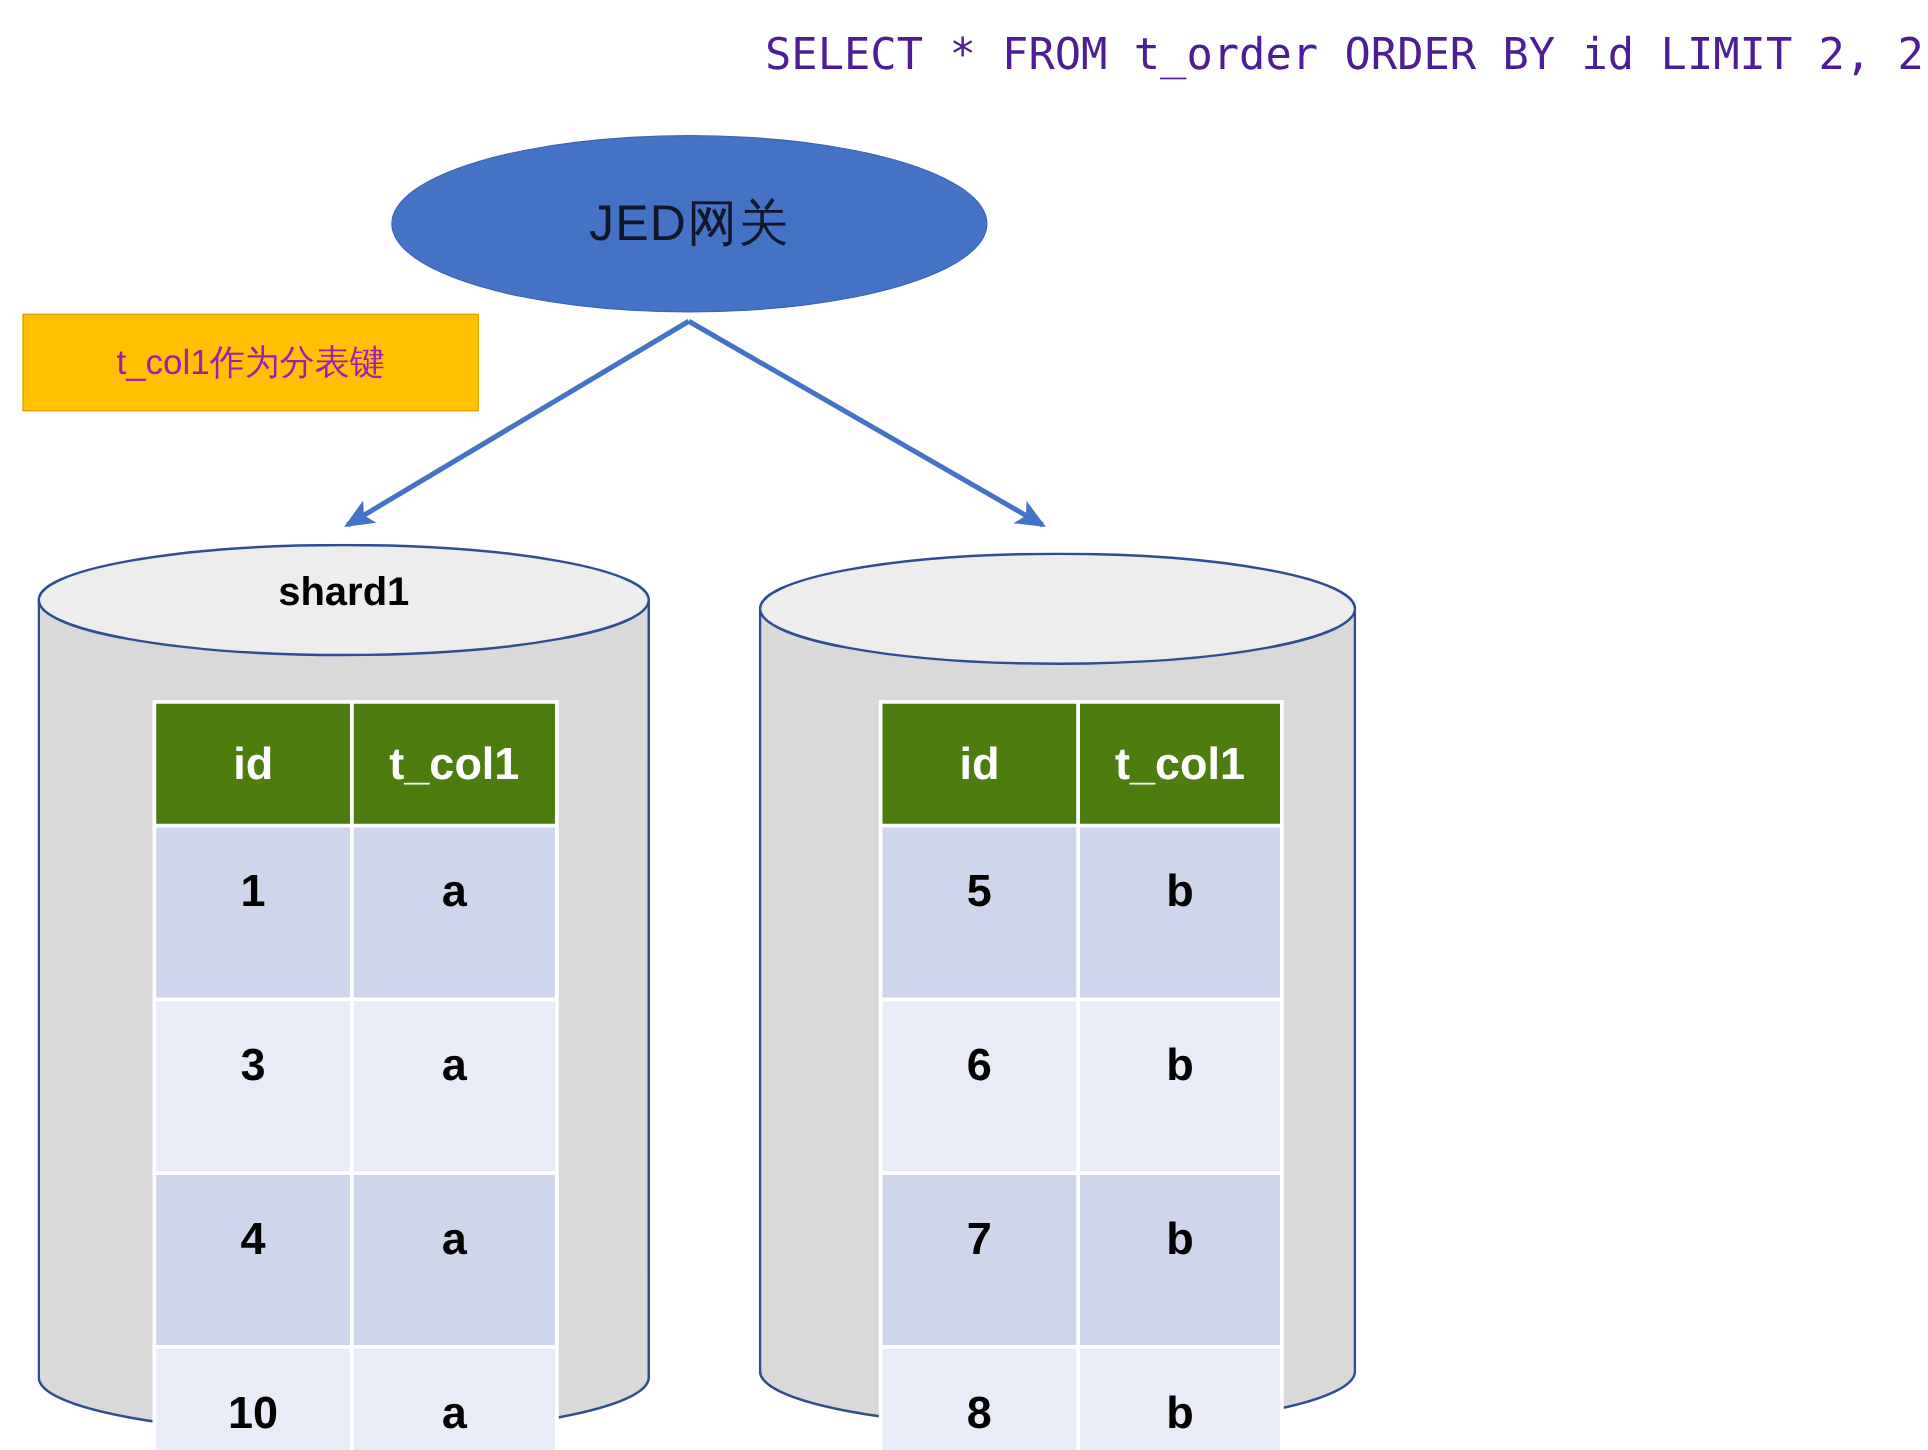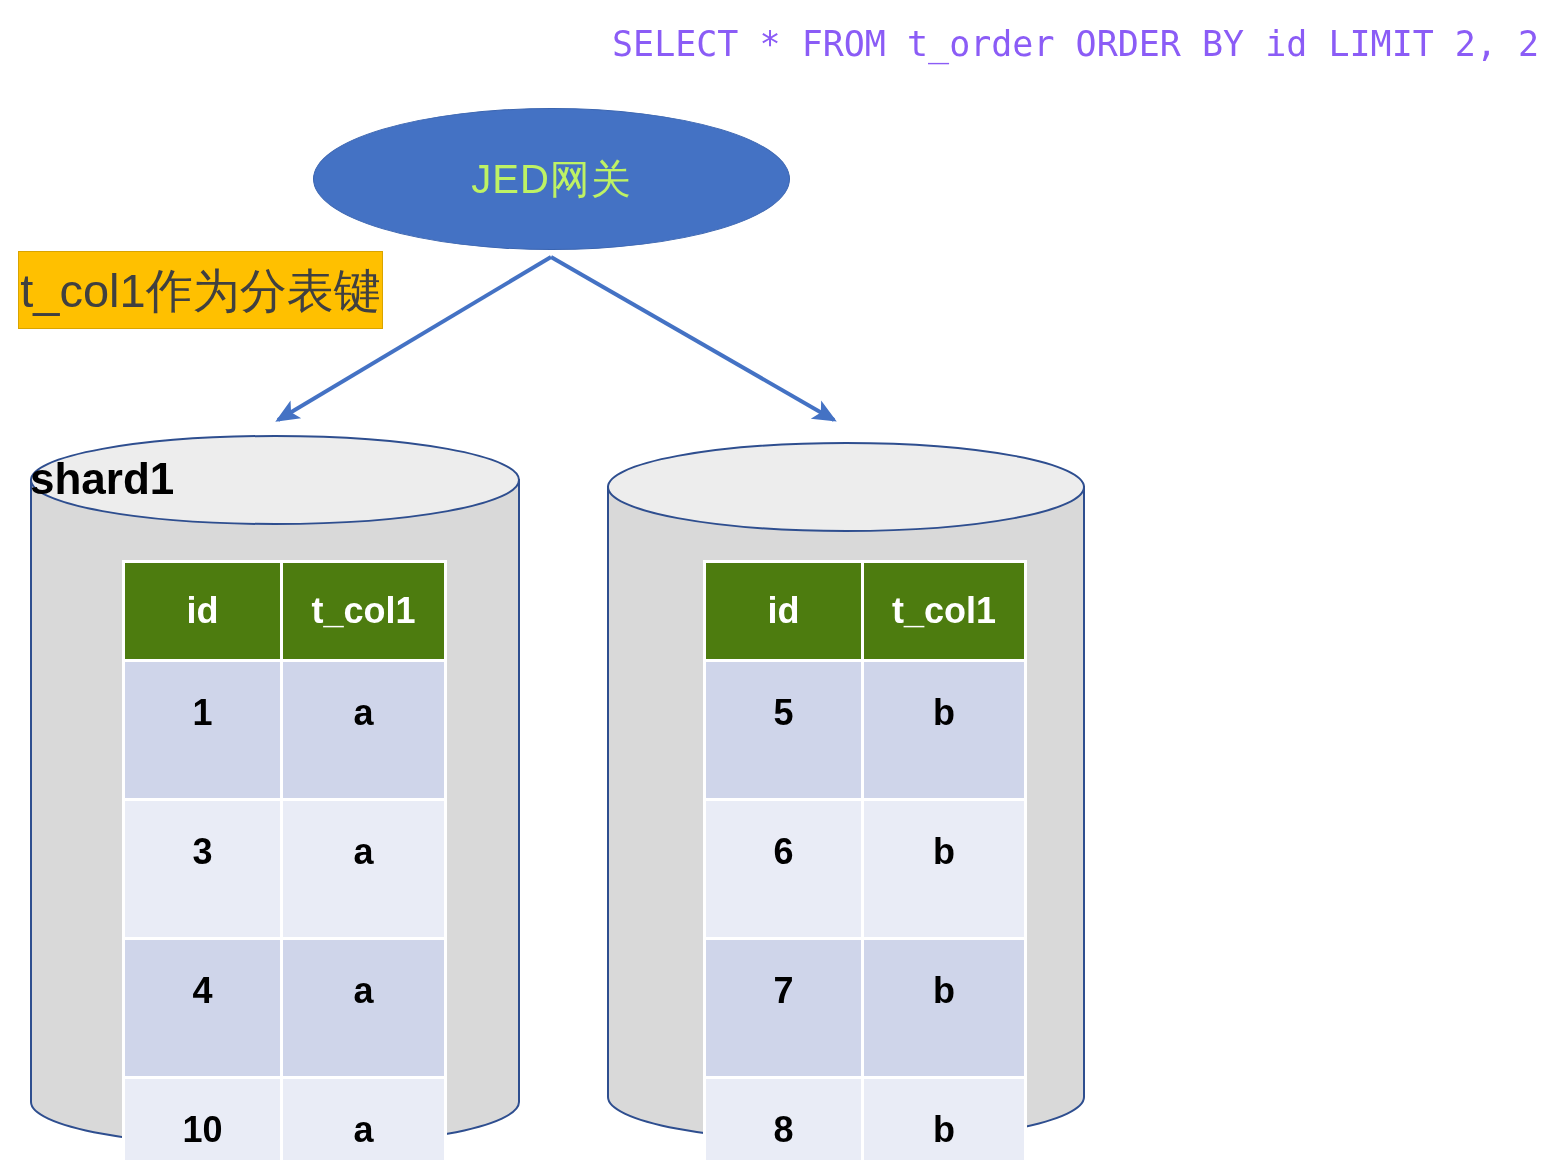--- a/index.html
+++ b/index.html
@@ -19,42 +19,42 @@
   
   .sql-query {
     position: absolute;
     top: 24px;
     left: 612px;
     width: 920px;
     text-align: right;
     font-family: "DejaVu Sans Mono", "Liberation Mono", monospace;
     font-size: 35px;
     font-weight: 400;
-    color: #8b5cf6;
+    color: #4c1d95;
     letter-spacing: 0px;
     white-space: nowrap;
   }
 
   
   .gateway {
     position: absolute;
     left: 313px;
     top: 108px;
     width: 477px;
     height: 142px;
     border-radius: 50%;
     background: #4472C4;
     border: 1px solid #3b65b0;
     box-sizing: border-box;
     display: flex;
     align-items: center;
     justify-content: center;
   }
   .gateway-label {
-    color: #bef264;
+    color: #0f172a;
     font-size: 40px;
     font-weight: 400;
     line-height: 1;
     letter-spacing: 1px;
   }
 
   
   .note-box {
     position: absolute;
     left: 18px;
@@ -62,22 +62,22 @@
     width: 365px;
     height: 78px;
     background: #FFC000;
     border: 1px solid #d9a400;
     box-sizing: border-box;
     display: flex;
     align-items: center;
     justify-content: center;
   }
   .note-label {
-    color: #404040;
-    font-size: 47px;
+    color: #a21caf;
+    font-size: 28px;
     font-weight: 400;
     line-height: 1;
     white-space: nowrap;
   }
 
   
   .arrows {
     position: absolute;
     left: 0;
     top: 0;
@@ -91,22 +91,22 @@
     position: absolute;
   }
   .cyl-svg {
     position: absolute;
     left: 0;
     top: 0;
   }
   .cyl-title {
     position: absolute;
     width: 100%;
-    text-align: left;
-    font-size: 44px;
+    text-align: center;
+    font-size: 32px;
     font-weight: bold;
     color: #000000;
     line-height: 1;
   }
 
   
   .shard-table {
     position: absolute;
     border-collapse: separate;
     border-spacing: 3px;

